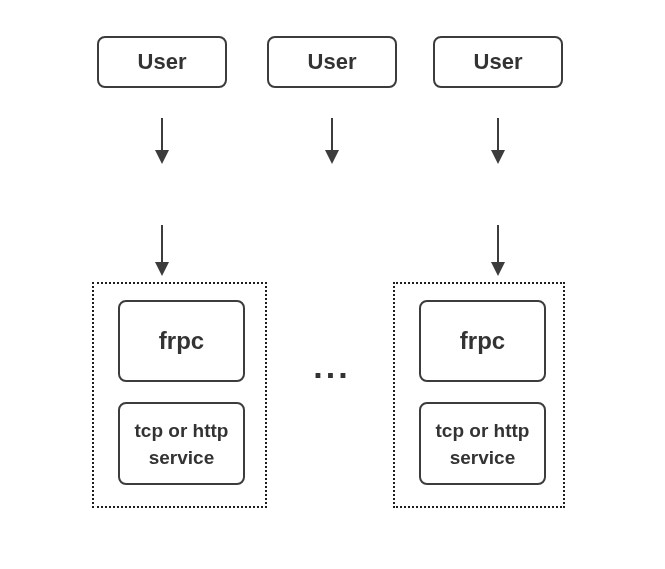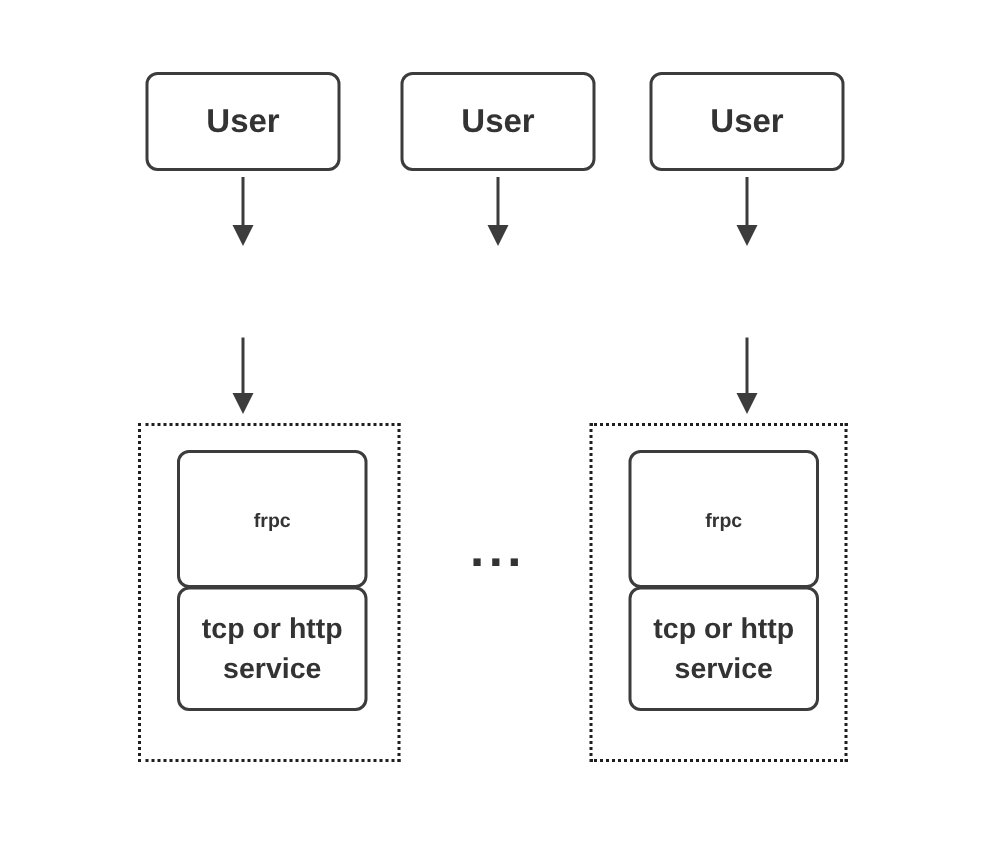--- a/index.html
+++ b/index.html
@@ -22,21 +22,21 @@
     border: 2px solid #3c3c3c;
     border-radius: 8px;
     background: #ffffff;
     display: flex;
     align-items: center;
     justify-content: center;
     text-align: center;
     color: #333333;
     font-weight: bold;
   }
-  .user-box   { width: 130px; height: 66px; top: 48px; font-size: 22px; }
+  .user-box   { width: 130px; height: 52px; top: 36px; font-size: 22px; }
   .user-box.u0 { left: 97px; }
   .user-box.u1 { left: 267px; }
   .user-box.u2 { left: 433px; }
 
   .ellipse {
     position: absolute;
     box-sizing: border-box;
     left: 97px; top: 165px;
     width: 466px; height: 70px;
     border: 2px solid #3c3c3c;
@@ -83,26 +83,26 @@
     height: 226px;
     border: 2px dotted #1e1e1e;
     background: #ffffff;
   }
   .client-group.c0 { left: 92px;  width: 175px; }
   .client-group.c1 { left: 393px; width: 172px; }
 
   .frpc-box {
     position: absolute;
     left: 24px; top: 16px;
-    width: 127px; height: 92px;
-    font-size: 13px;
+    width: 127px; height: 82px;
+    font-size: 24px;
   }
   .service-box {
     position: absolute;
-    left: 24px; top: 107px;
+    left: 24px; top: 118px;
     width: 127px; height: 83px;
     font-size: 19px;
     line-height: 27px;
     padding: 0 6px;
   }
 
   .ellipsis {
     position: absolute;
     left: 300px;
     top: 340px;

